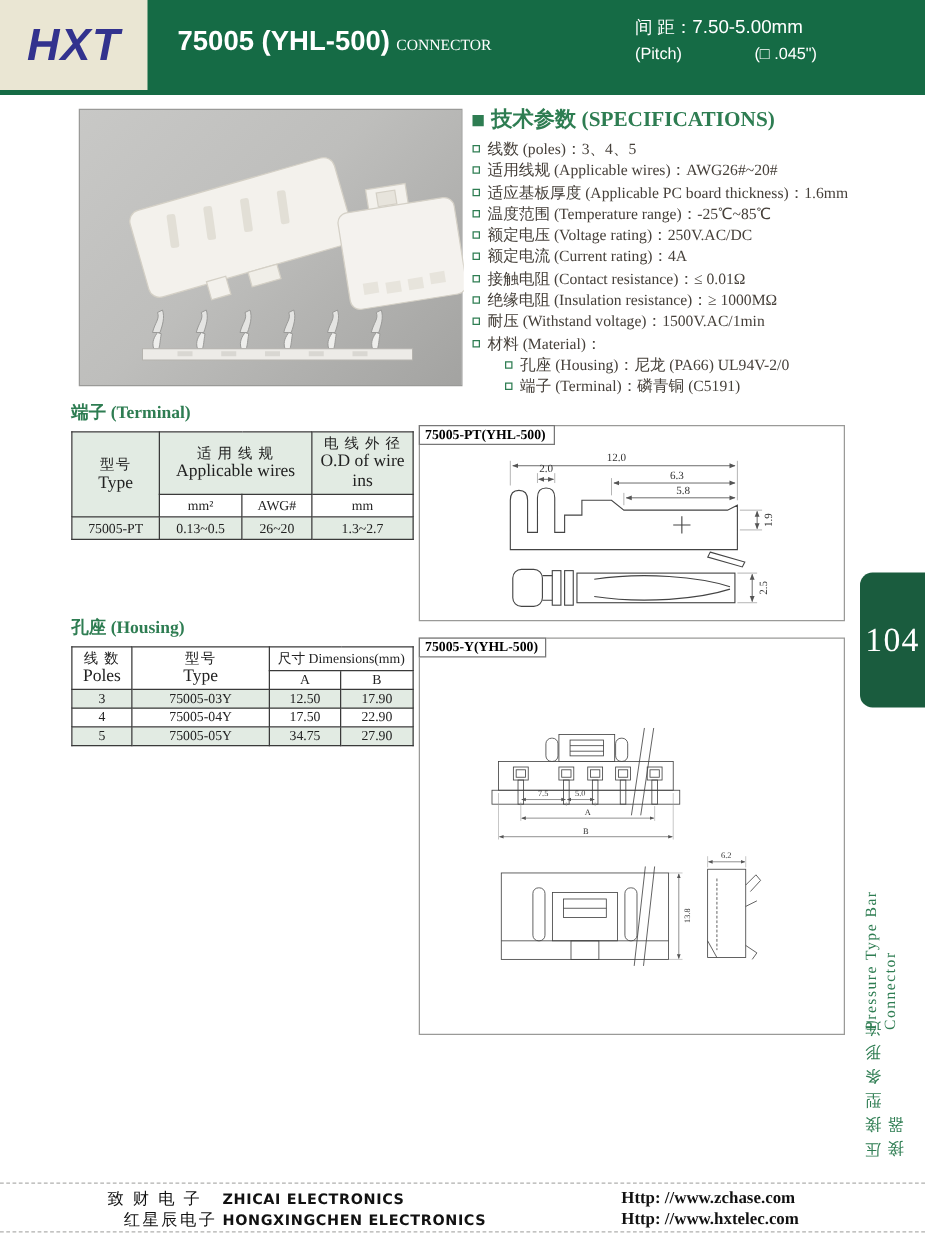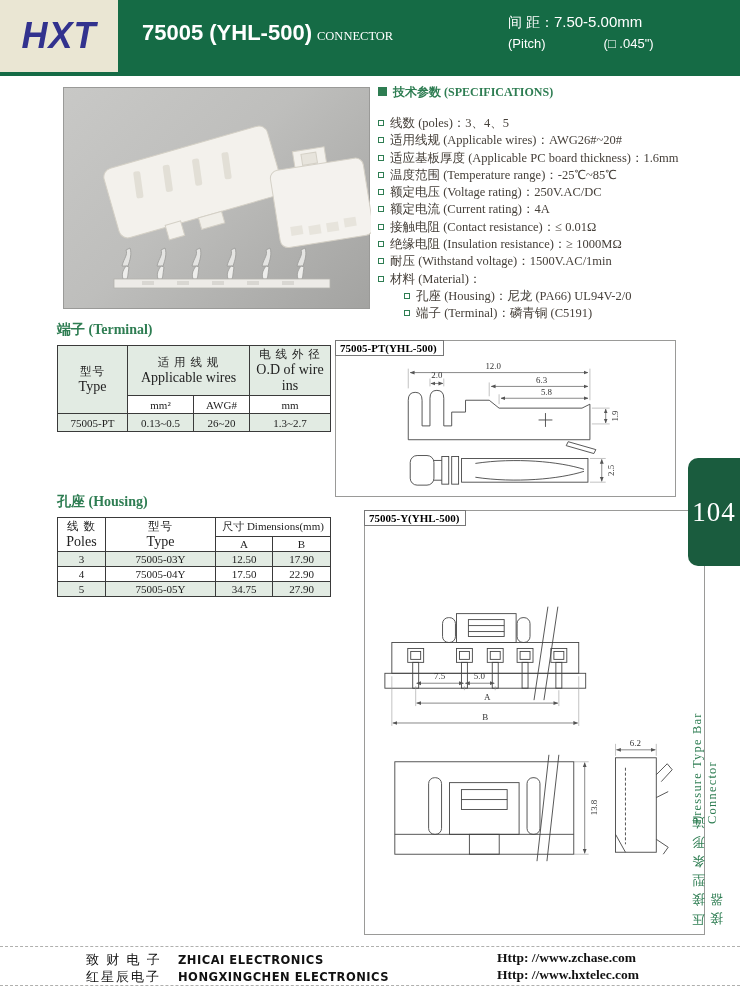--- a/index.html
+++ b/index.html
@@ -24,21 +24,21 @@
   .pitch-r2 .gap { display:inline-block; width:58px; }
 
   
   .photo { position:absolute; left:63px; top:87px; width:307px; height:222px;
            border:1px solid #9a9a98;
            background:linear-gradient(135deg,#c8c8c6 0%,#bebebc 45%,#a3a3a1 100%); }
 
   
   .specs { position:absolute; left:378px; top:84px; width:302px; color:#46403a;
            font-size:12.5px; }
-  .specs-title { color:#2e7d52; font-weight:bold; font-size:12px; margin-bottom:14px; }
+  .specs-title { color:#2e7d52; font-weight:bold; font-size:17px; margin-bottom:4px; }
   .sq { display:inline-block; width:9px; height:9px; background:#2e7d52; margin-right:6px; }
   .spec-item { line-height:17.3px; white-space:nowrap; }
   .spec-item.sub { margin-left:26px; }
   .bullet { display:inline-block; width:6px; height:6px; border:1px solid #2e7d52;
             margin-right:6px; vertical-align:1px; }
 
   
   .sec-title { color:#2e7d52; font-weight:bold; font-size:14px; margin-bottom:6px; }
   .tbl { border-collapse:collapse; }
   .tbl td, .tbl th { border:1px solid #3a3a3a; text-align:center; font-weight:normal;
@@ -47,21 +47,21 @@
   .en { font-size:14px; }
   .greenbg { background:#e2ebe3; }
   .terminal-sec { position:absolute; left:57px; top:321px; }
   .housing-sec  { position:absolute; left:57px; top:493px; }
   .t-term td { height:18px; font-size:11px; }
   .t-hous td { height:14px; font-size:11px; }
 
   
   .dbox { position:absolute; border:1px solid #9a9a98; background:#fff;padding-left:24px; }
   .dbox1 { left:335px; top:340px; width:341px; height:157px; }
-  .dbox2 { left:335px; top:510px; width:341px; height:425px;margin-left:29px; }
+  .dbox2 { left:335px; top:510px; width:341px; height:318px; }
   .dlabel { position:absolute; left:-1px; top:-1px; border:1px solid #777; background:#fff;
             font-size:11px; font-weight:bold; padding:1px 6px 1px 4px; white-space:nowrap; }
   .draw { position:absolute; left:0; top:0; width:100%; height:100%; }
   .thin { stroke:#444; stroke-width:0.9; fill:none; }
   .ext  { stroke:#999; stroke-width:0.6; fill:none; }
   .dim  { stroke:#555; stroke-width:0.7; fill:none; }
   .dimt { font:9px "Liberation Serif", serif; fill:#333; }
 
   
   .page-tab { position:absolute; left:688px; top:458px; width:52px; height:108px;
@@ -72,21 +72,21 @@
                writing-mode:vertical-rl; transform:rotate(180deg); color:#2e7d52;
                display:flex; justify-content:center; }
   .side-vert .cnline { font-size:13px; letter-spacing:8px; margin-left:4px; }
   .side-vert .enline { font-size:12.5px; letter-spacing:1.2px; }
 
   
   .f-dash-top, .f-dash-bot { position:absolute; left:0; width:740px;
                              border-top:1px dashed #b0b0ae; }
   .f-dash-top { top:946px; } .f-dash-bot { top:985px; }
   .f-row { position:absolute; left:86px; white-space:nowrap; color:#111; }
-  .f-row1 { top:950px; } .f-row2 { top:967px; }
+  .f-row1 { top:950px; } .f-row2 { top:967px;text-align:right; }
   .f-cn { font-size:13px; letter-spacing:2px; display:inline-block; width:88px; }
   .f-en { font-family:"DejaVu Sans", sans-serif; font-weight:bold; font-size:11.5px;
           letter-spacing:0.5px; }
   .f-url { position:absolute; left:497px; font-weight:bold; font-size:13.5px;
            white-space:nowrap; color:#111; }
   .f-url1 { top:950px; } .f-url2 { top:967px; }
 </style>
 </head>
 <body>
 

